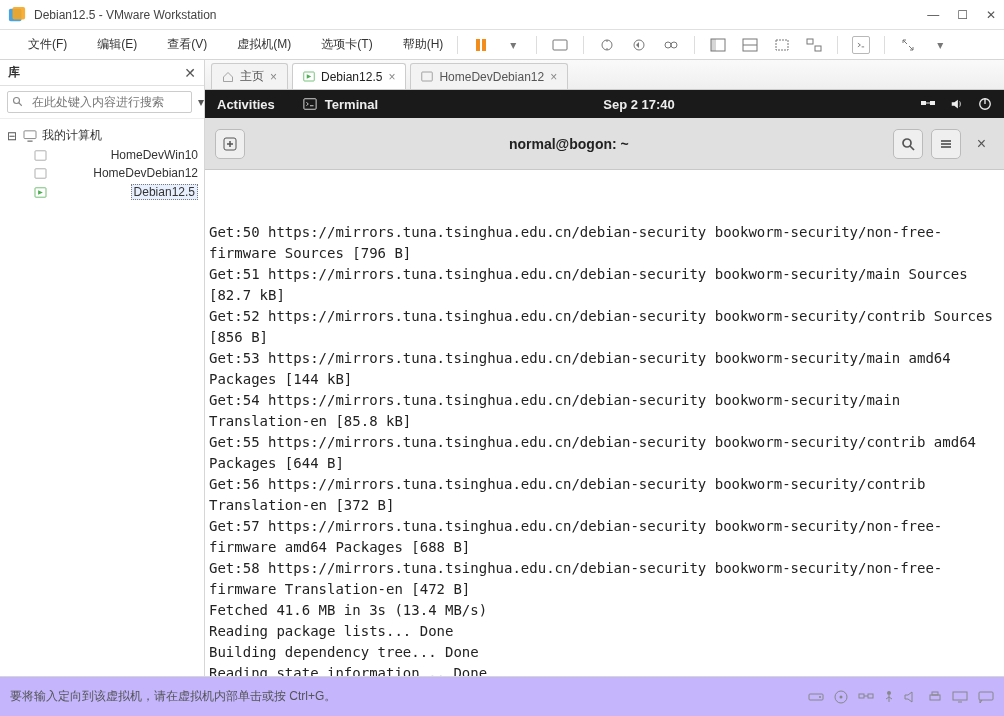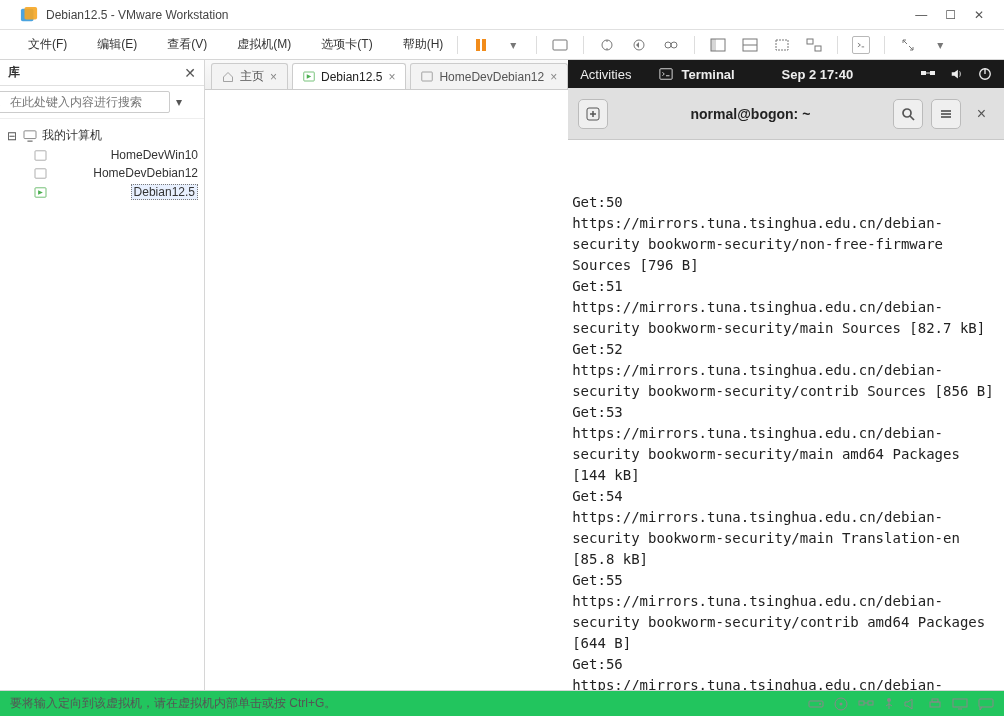--- a/index.html
+++ b/index.html
@@ -1,64 +1,64 @@
 <!DOCTYPE html>
 <html><head>
 <meta charset="utf-8">
 <style>
 * { box-sizing: border-box; margin: 0; padding: 0; }
 body { font-family: "Segoe UI", Tahoma, sans-serif; font-size: 12px; width: 1004px; height: 716px; overflow: hidden; background: #fff; display: flex; flex-direction: column; }
-.titlebar { height: 30px; display: flex; align-items: center; padding: 0 20px; border-bottom: 1px solid #e0e0e0; background: #fff; }
+.titlebar { height: 30px; display: flex; align-items: center; padding: 0 8px; border-bottom: 1px solid #e0e0e0; background: #fff; }
 .titlebar .app-icon { width: 18px; height: 18px; margin-right: 8px; }
 .titlebar .title { flex: 1; color: #444; font-size: 12px; }
 .titlebar .win-btns { display: flex; gap: 18px; align-items: center; color: #555; }
 .titlebar .win-btns span { cursor: pointer; }
 .menubar { height: 30px; display: flex; align-items: center; padding: 0 12px; border-bottom: 1px solid #d6d6d6; gap: 14px; color: #333; background: #fff; }
 .menubar .menu-item { cursor: pointer; margin-left: 16px; }
 .menubar .sep { width: 1px; height: 18px; background: #ddd; }
 .menubar .tb-icon { width: 18px; height: 18px; display: inline-flex; align-items: center; justify-content: center; color: #777; cursor: pointer; }
 .menubar .pause-icon { color: #f28c1a; }
 .main-area { flex: 1; display: flex; min-height: 0; }
 .sidebar { width: 205px; border-right: 1px solid #d6d6d6; display: flex; flex-direction: column; background: #fff; }
 .sidebar-hdr { height: 26px; display: flex; align-items: center; padding: 0 8px; border-bottom: 1px solid #e0e0e0; }
 .sidebar-hdr .lbl { flex: 1; font-weight: bold; color: #333; }
 .sidebar-hdr .x { color: #555; cursor: pointer; font-size: 14px; }
-.search-row { padding: 5px 22px; border-bottom: 1px solid #eee; display: flex; align-items: center; gap: 6px; justify-content: flex-end; }
+.search-row { padding: 5px 7px; border-bottom: 1px solid #eee; display: flex; align-items: center; gap: 6px; }
 .search-row input { flex: 1; border: 1px solid #ccc; padding: 3px 4px 3px 24px; font-size: 12px; color: #888; border-radius: 2px; background: #fff; }
 .search-wrap { position: relative; flex: 1; display: flex; }
 .search-wrap .mag { position: absolute; left: 5px; top: 50%; transform: translateY(-50%); color: #888; pointer-events: none; }
 .search-row .dd { color: #555; cursor: pointer; }
 .tree { padding: 6px 4px; font-size: 12px; color: #333; }
 .tree-row { display: flex; align-items: center; gap: 4px; padding: 2px 2px; cursor: pointer; }
 .tree-row .exp { width: 12px; text-align: center; color: #555; }
 .tree-row .ic { width: 16px; height: 14px; display: inline-flex; align-items: center; justify-content: center; }
 .tree-row.indent { padding-left: 28px; justify-content: space-between; }
 .tree-row.selected .txt { border: 1px dotted #7a7a7a; background: #e8f0fe; padding: 0 2px; }
-.content { flex: 1; display: flex; flex-direction: row; min-width: 0; }
+.content { flex: 1; display: flex; flex-direction: column; min-width: 0; }
 .tabs { height: 30px; display: flex; align-items: flex-end; padding-left: 6px; gap: 4px; background: linear-gradient(#fafafa,#efefef); border-bottom: 1px solid #ccc; }
 .tab { height: 26px; display: flex; align-items: center; gap: 6px; padding: 0 10px; background: #f3f3f3; border: 1px solid #ccc; border-bottom: none; border-radius: 3px 3px 0 0; color: #555; font-size: 12px; cursor: pointer; }
 .tab.active { background: #fff; color: #222; }
 .tab .tab-x { color: #888; }
 .tab .home-i { color: #888; }
 .tab .run-i { color: #4caf50; }
 .vm-screen { flex: 1; background: #fff; display: flex; flex-direction: column; min-height: 0; }
 .gnome-top { height: 28px; background: #1a1a1a; color: #eee; display: flex; align-items: center; padding: 0 12px; font-size: 13px; }
-.gnome-top .act { font-weight: 400; margin-right: 28px; }
+.gnome-top .act { font-weight: 700; margin-right: 28px; }
 .gnome-top .term-lbl { display: flex; align-items: center; gap: 8px; font-weight: 600; text-align: right; }
 .gnome-top .spacer { flex: 1; }
 .gnome-top .clock { font-weight: 600; }
 .gnome-top .right-ic { display: flex; gap: 14px; align-items: center; margin-left: 20px; }
 .gnome-top .right-ic span { cursor: pointer; }
 .term-hdr { height: 52px; background: #e0e0e0; border-bottom: 1px solid #c8c8c8; display: flex; align-items: center; padding: 0 10px; gap: 8px; color: #333; }
 .sq-btn { width: 30px; height: 30px; border: 1px solid #bbb; border-radius: 5px; background: #efefef; display: flex; align-items: center; justify-content: center; cursor: pointer; color: #444; }
 .term-hdr .ttl { flex: 1; text-align: center; font-weight: 600; font-size: 14px; color: #222; }
 .term-hdr .right-btns { display: flex; gap: 8px; align-items: center; }
 .term-body { flex: 1; background: #fff; color: #222; font-family: "DejaVu Sans Mono","Consolas",monospace; font-size: 14px; line-height: 21px; padding: 8px 4px; white-space: pre-wrap; overflow: hidden; margin-top: 44px; }
 .term-body .cursor { display: inline-block; width: 9px; height: 16px; background: #222; vertical-align: text-bottom; margin-left: 2px; }
-.statusbar { height: 26px; border-top: 1px solid #d6d6d6; background: #22c55e; display: flex; align-items: center; padding: 0 10px; color: #555; font-size: 12px; }
+.statusbar { height: 40px; border-top: 1px solid #d6d6d6; background: #c4b5fd; display: flex; align-items: center; padding: 0 10px; color: #555; font-size: 12px; }
 .statusbar .sf { flex: 1; }
 .statusbar .tray { display: flex; gap: 10px; align-items: center; color: #888; }
 svg { display: block; }
 </style>
 </head>
 <body>
 
 <div class="titlebar">
   <span class="app-icon">
     <svg viewBox="0 0 20 20" width="18" height="18">

